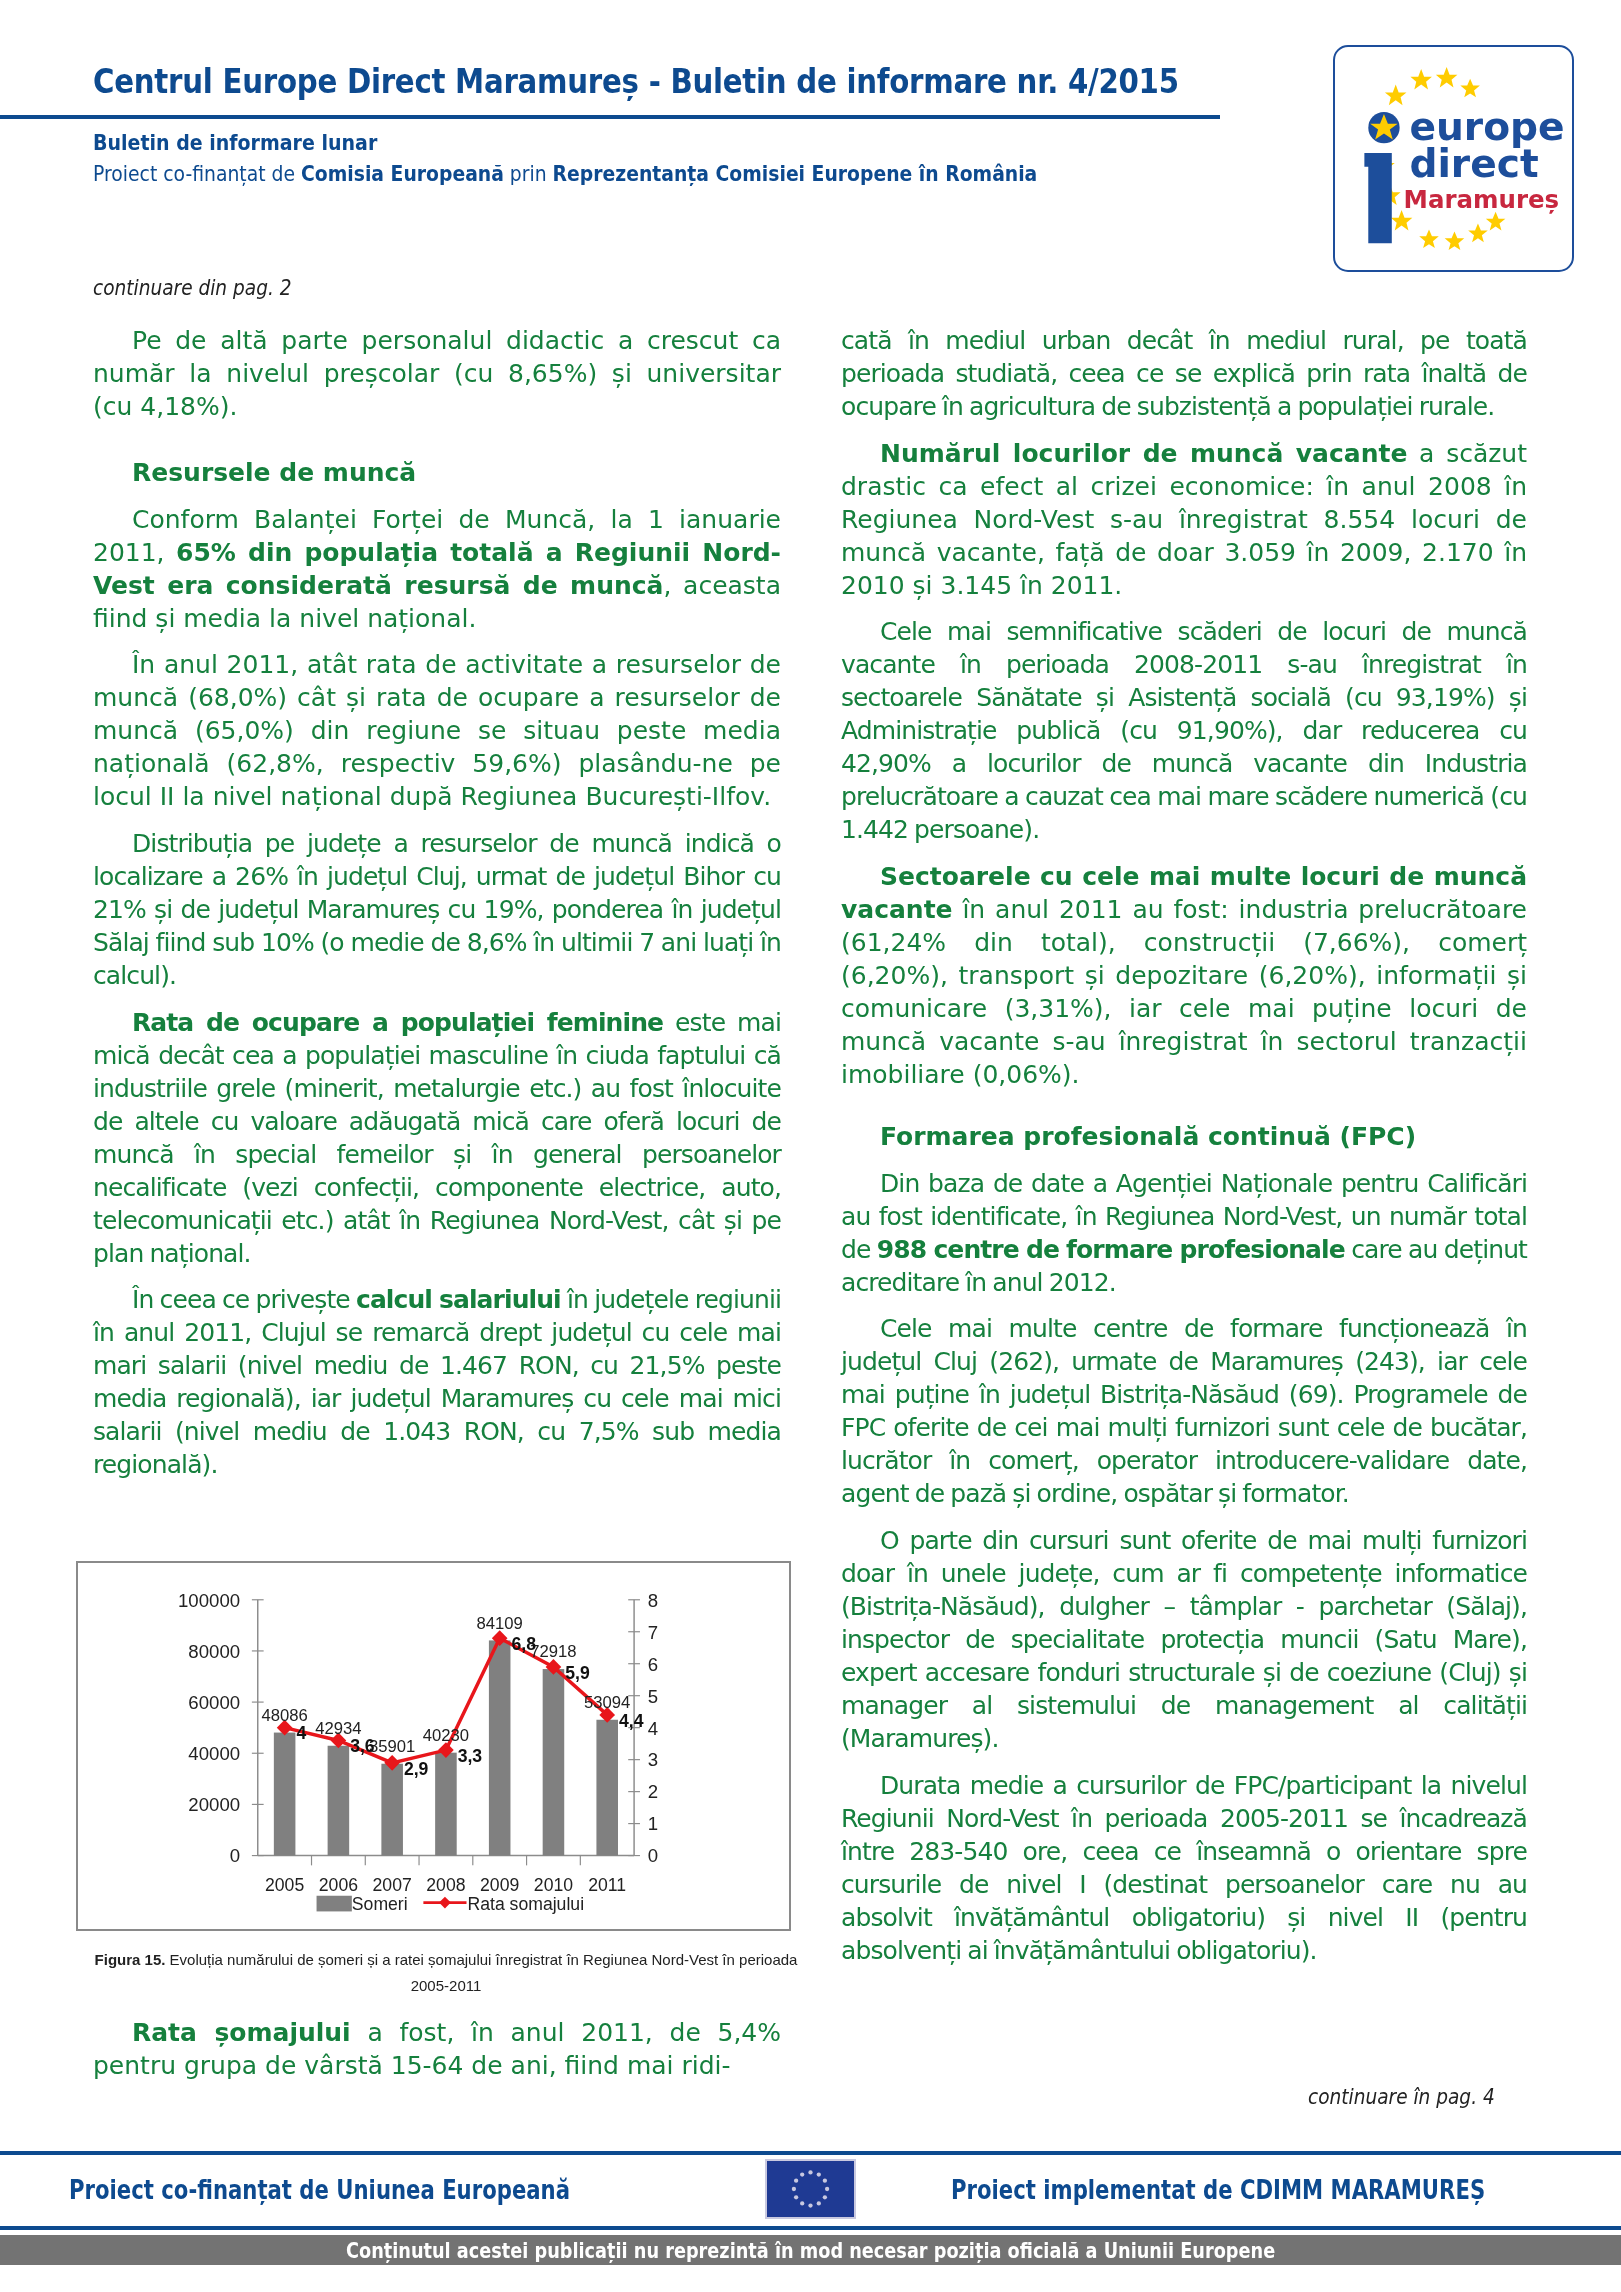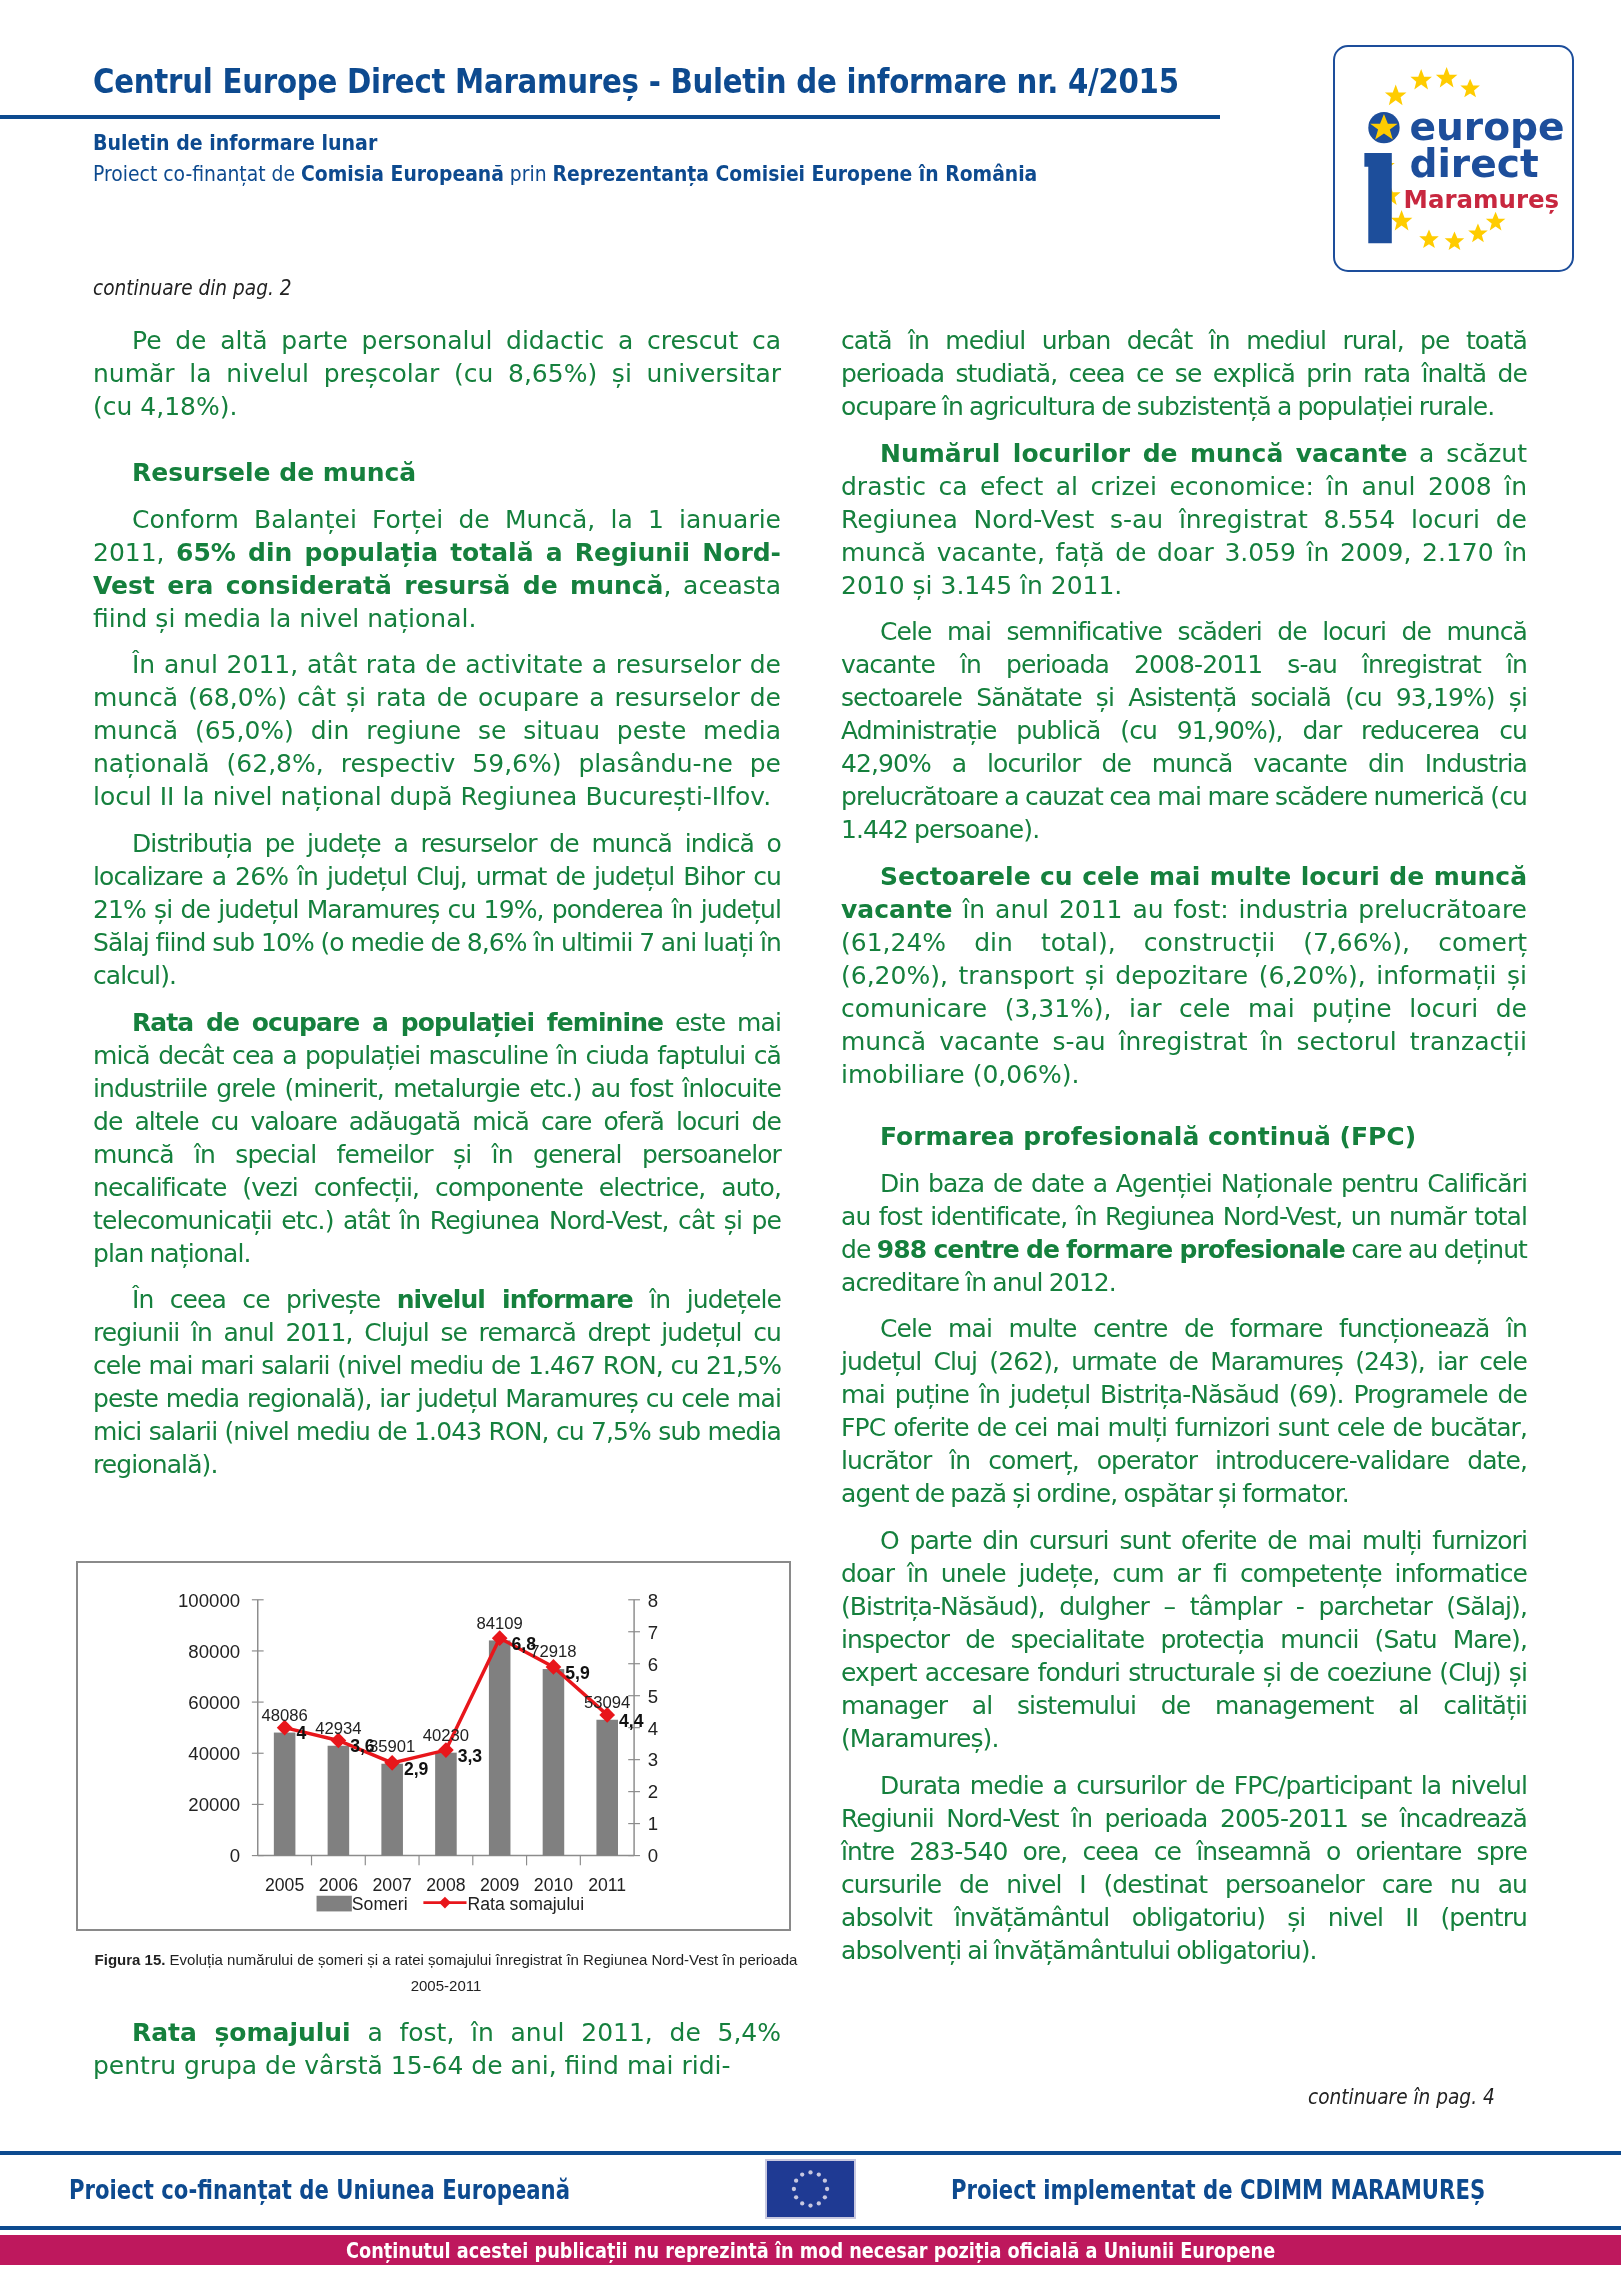--- a/index.html
+++ b/index.html
@@ -24,21 +24,21 @@
   .chart-svg { left: 0; top: 0; }
   .caption { left: 88px; top: 1947px; width: 716px; text-align: center; font-size: 15px; line-height: 25.5px; color: #222; font-family: "Liberation Sans", sans-serif; }
   .caption b { font-weight: bold; }
   .col-left-bottom { left: 93px; top: 2016px; width: 688px; }
   .cont-bot { left: 1308px; top: 2085px; font-size: 20.6px; font-style: italic; color: #222; font-family: "DejaVu Sans", sans-serif; transform: scaleX(0.9); transform-origin: left top; white-space: nowrap; }
   .ftr-line1 { left: 0; top: 2151px; width: 1621px; height: 3.9px; background: #0d4a8f; }
   .ftr-left { left: 69px; top: 2174px; font-size: 26.5px; font-weight: bold; color: #0d4a8f; white-space: nowrap; font-family: "DejaVu Sans", sans-serif; transform: scaleX(0.8); transform-origin: left top; }
   .ftr-right { left: 951px; top: 2174px; font-size: 26.5px; font-weight: bold; color: #0d4a8f; white-space: nowrap; font-family: "DejaVu Sans", sans-serif; transform: scaleX(0.8); transform-origin: left top; }
   .flag { left: 765px; top: 2159px; width: 91px; height: 60px; background: #1f3a93; border: 2px solid #c9c9e0; box-sizing: border-box; }
   .ftr-line2 { left: 0; top: 2226px; width: 1621px; height: 3.9px; background: #0d4a8f; }
-  .ftr-banner { left: 0; top: 2235px; width: 1621px; height: 30px; background: #be185d; }
+  .ftr-banner { left: 0; top: 2235px; width: 1621px; height: 30px; background: #737373; }
   .ftr-banner-text { position: absolute; left: 0; top: 2.9px; width: 1621px; text-align: center; color: #fff; font-weight: bold; font-size: 21.6px; white-space: nowrap; font-family: "DejaVu Sans", sans-serif; transform: scaleX(0.82); transform-origin: 811px 0; }
 </style>
 </head>
 <body>
 
 <div class="abs hdr-title">Centrul Europe Direct Maramureș - Buletin de informare nr. 4/2015</div>
 <div class="abs hdr-line"></div>
 <div class="abs hdr-sub1">Buletin de informare lunar</div>
 <div class="abs hdr-sub2"><span>Proiect co-finanțat de </span><b>Comisia Europeană</b><span> prin </span><b>Reprezentanța Comisiei Europene în România</b></div>
 
@@ -68,21 +68,21 @@
 
 <div class="abs cont-top">continuare din pag. 2</div>
 
 <div class="abs col col-left">
   <p>Pe de altă parte personalul didactic a crescut ca număr la nivelul preșcolar (cu 8,65%) și universitar (cu 4,18%).</p>
   <p class="h">Resursele de muncă</p>
   <p><span>Conform Balanței Forței de Muncă, la 1 ianuarie 2011, </span><b>65% din populația totală a Regiunii Nord-Vest era considerată resursă de muncă</b><span>, aceasta fiind și media la nivel național.</span></p>
   <p>În anul 2011, atât rata de activitate a resurselor de muncă (68,0%) cât și rata de ocupare a resurselor de muncă (65,0%) din regiune se situau peste media națională (62,8%, respectiv 59,6%) plasându-ne pe locul II la nivel național după Regiunea București-Ilfov.</p>
   <p class="squeeze">Distribuția pe județe a resurselor de muncă indică o localizare a 26% în județul Cluj, urmat de județul Bihor cu 21% și de județul Maramureș cu 19%, ponderea în județul Sălaj fiind sub 10% (o medie de 8,6% în ultimii 7 ani luați în calcul).</p>
   <p class="squeeze"><b>Rata de ocupare a populației feminine</b><span> este mai mică decât cea a populației masculine în ciuda faptului că industriile grele (minerit, metalurgie etc.) au fost înlocuite de altele cu valoare adăugată mică care oferă locuri de muncă în special femeilor și în general persoanelor necalificate (vezi confecții, componente electrice, auto, telecomunicații etc.) atât în Regiunea Nord-Vest, cât și pe plan național.</span></p>
-  <p class="squeeze"><span>În ceea ce privește </span><b>nivelul informare</b><span> în județele regiunii în anul 2011, Clujul se remarcă drept județul cu cele mai mari salarii (nivel mediu de 1.467 RON, cu 21,5% peste media regională), iar județul Maramureș cu cele mai mici salarii (nivel mediu de 1.043 RON, cu 7,5% sub media regională).</span></p>
+  <p class="squeeze"><span>În ceea ce privește </span><b>calcul salariului</b><span> în județele regiunii în anul 2011, Clujul se remarcă drept județul cu cele mai mari salarii (nivel mediu de 1.467 RON, cu 21,5% peste media regională), iar județul Maramureș cu cele mai mici salarii (nivel mediu de 1.043 RON, cu 7,5% sub media regională).</span></p>
 </div>
 
 <div class="abs chart-box"></div>
 <svg class="abs chart-svg" id="chart" width="1621" height="2293" style="pointer-events:none" viewBox="0 0 1654 2339">
     <line x1="263" y1="1632" x2="263" y2="1893" stroke="#8c8c8c" stroke-width="1.5"></line>
     <line x1="647" y1="1632" x2="647" y2="1893" stroke="#8c8c8c" stroke-width="1.5"></line>
     <line x1="263" y1="1893" x2="647" y2="1893" stroke="#8c8c8c" stroke-width="1.5"></line>
     <line x1="257" y1="1893" x2="269" y2="1893" stroke="#8c8c8c" stroke-width="1.2"></line>
     <text x="245" y="1900" text-anchor="end" font-size="19" fill="#222" font-family="Liberation Sans, sans-serif">0</text>
     <line x1="257" y1="1840.8" x2="269" y2="1840.8" stroke="#8c8c8c" stroke-width="1.2"></line>

